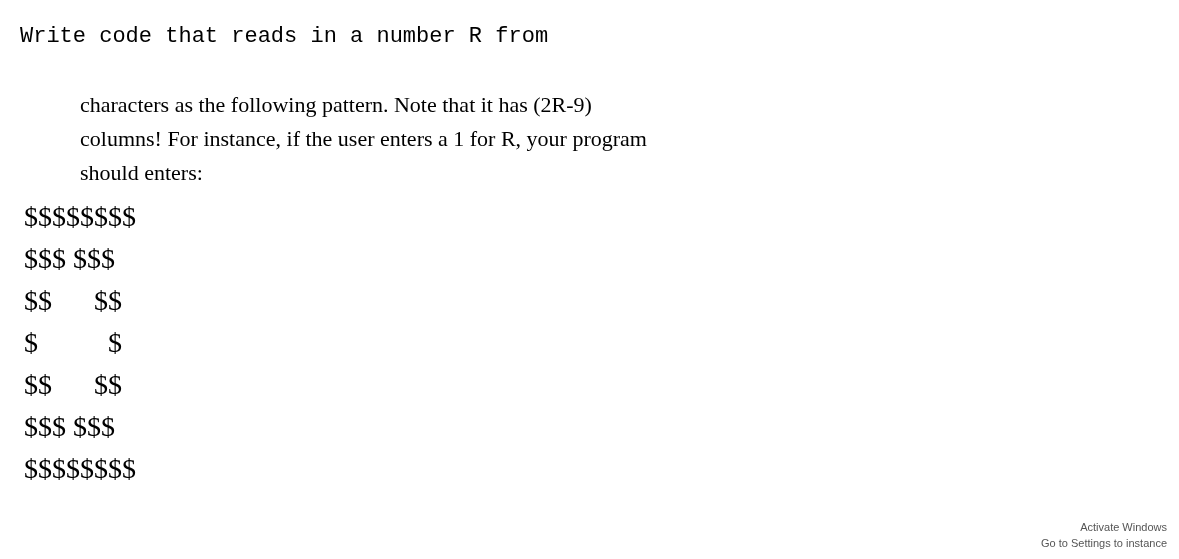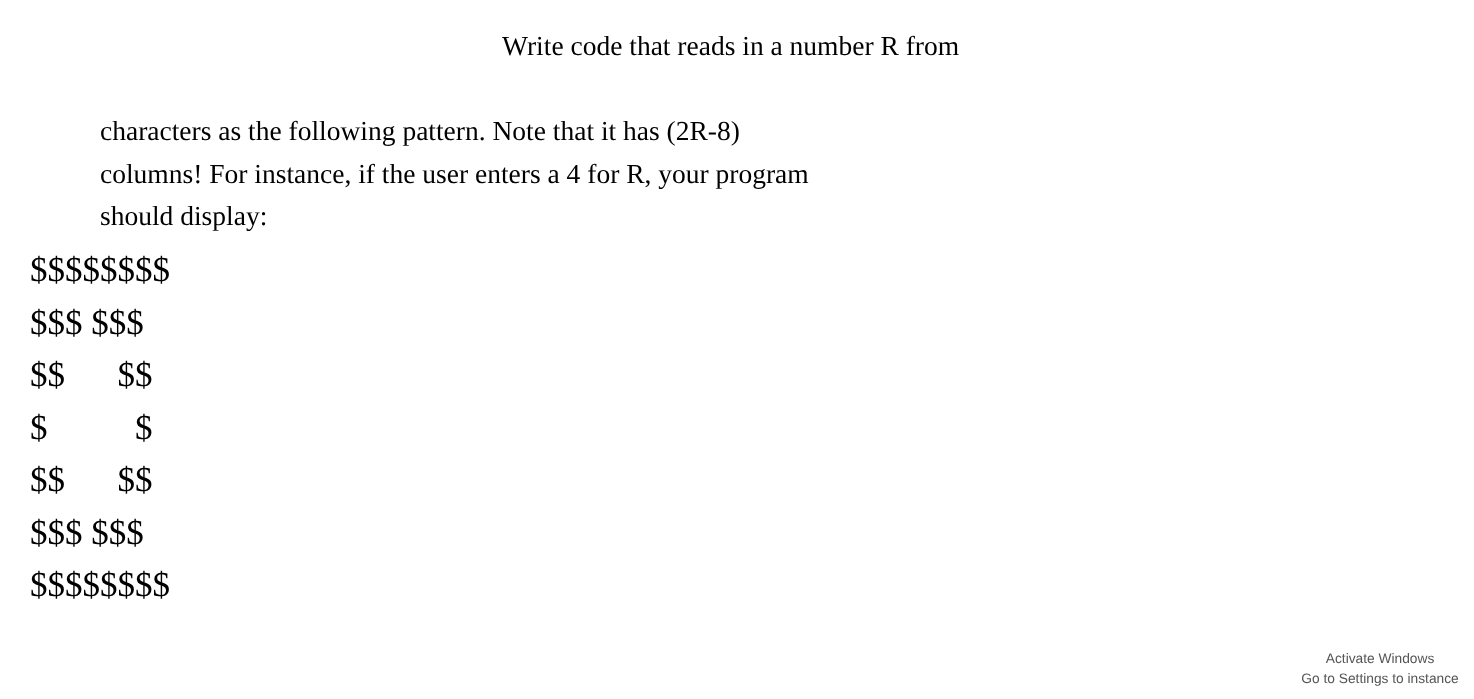--- a/index.html
+++ b/index.html
@@ -24,23 +24,23 @@
     .description {
       font-size: 22px;
       line-height: 1.55;
       text-align: justify;
       margin-left: 60px;
       margin-right: 10px;
       margin-bottom: 6px;
     }
 
     .description .first-line {
-      text-align: center;
       margin-left: -60px;
       display: block;
+      font-family: Liberation Mono, monospace;
     }
 
     .code-display {
       font-family: 'Times New Roman', Times, serif;
       font-size: 28px;
       line-height: 1.5;
       margin-left: 4px;
       margin-top: 2px;
     }
 
@@ -49,34 +49,34 @@
       white-space: pre;
     }
 
     .activate-windows {
       position: absolute;
       bottom: 8px;
       right: 12px;
       font-family: Arial, sans-serif;
       font-size: 11px;
       color: #555;
-      text-align: center;
+      text-align: right;
       line-height: 1.4;
     }
   </style>
 </head>
 <body>
 
 <div class="main-content">
   <div class="description">
     <span class="first-line">Write code that reads in a number R from</span>
     <br>
-    <span>characters as the following pattern. Note that it has (2R-8)</span><br>
-    <span>columns! For instance, if the user enters a 4 for R, your program</span><br>
-    <span>should display:</span>
+    <span>characters as the following pattern. Note that it has (2R-9)</span><br>
+    <span>columns! For instance, if the user enters a 1 for R, your program</span><br>
+    <span>should enters:</span>
   </div>
 
   <div class="code-display">
     <span class="code-line">$$$$$$$$</span>
     <span class="code-line">$$$&nbsp;$$$</span>
     <span class="code-line">$$&nbsp;&nbsp;&nbsp;&nbsp;&nbsp;&nbsp;$$</span>
     <span class="code-line">$&nbsp;&nbsp;&nbsp;&nbsp;&nbsp;&nbsp;&nbsp;&nbsp;&nbsp;&nbsp;$</span>
     <span class="code-line">$$&nbsp;&nbsp;&nbsp;&nbsp;&nbsp;&nbsp;$$</span>
     <span class="code-line">$$$&nbsp;$$$</span>
     <span class="code-line">$$$$$$$$</span>

